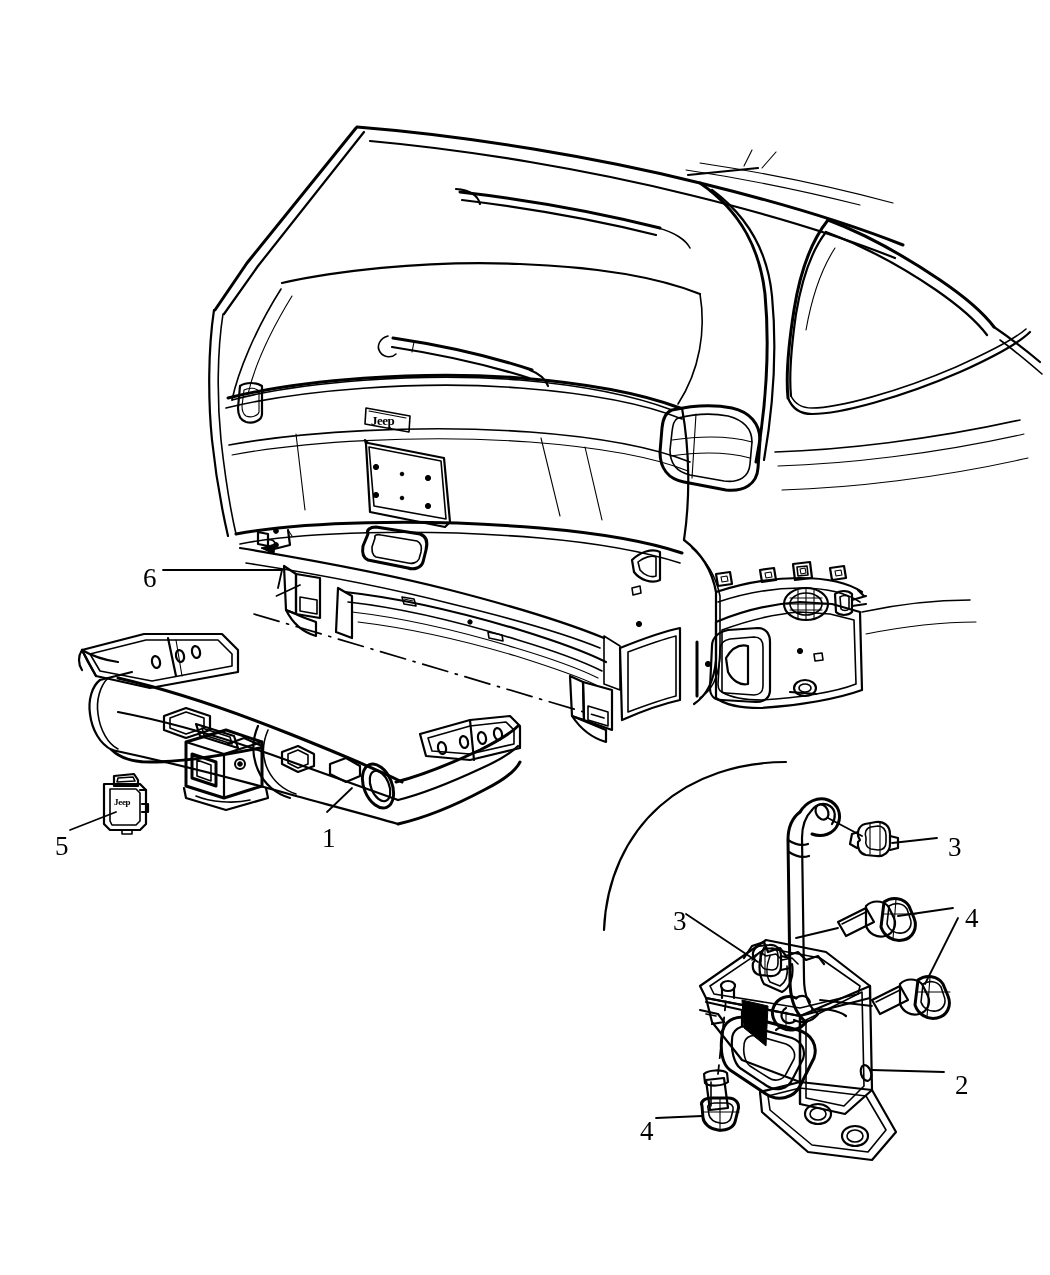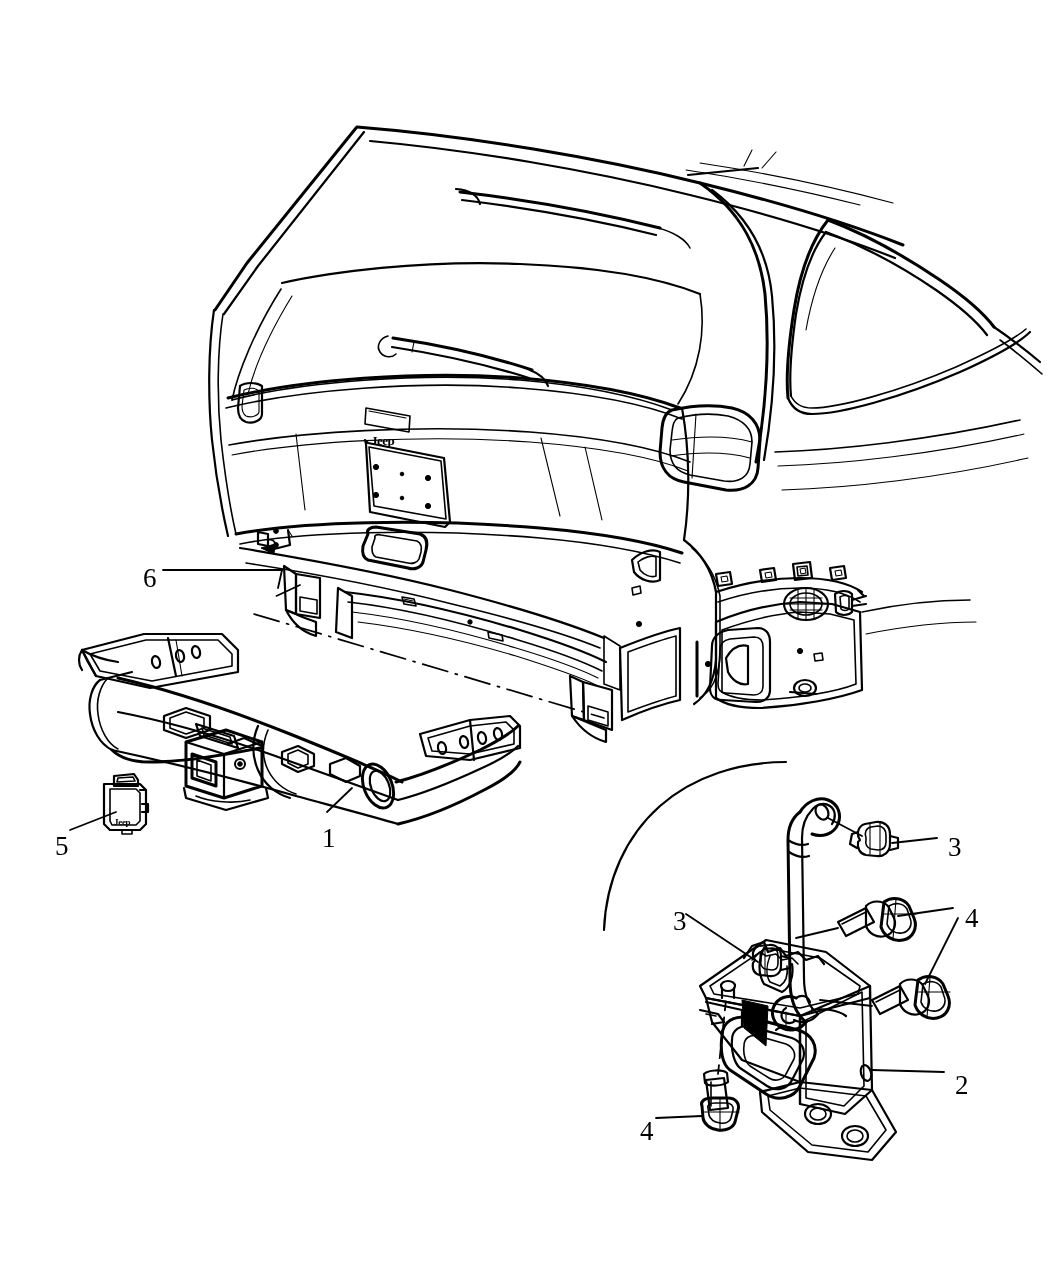--- a/index.html
+++ b/index.html
@@ -61,21 +61,20 @@
     user-select: none;
   }
   .jeep-badge {
     position: absolute;
     font-family: "Liberation Serif", serif;
     font-weight: bold;
     color: #000000;
     line-height: 1;
     white-space: nowrap;
     user-select: none;
-    margin-top: 20px;
   }
 </style>
 </head>
 <body>
 
 <div id="diagram-root">
 
   <svg id="diagram-svg" viewBox="0 0 1050 1275">
 
     <g>

